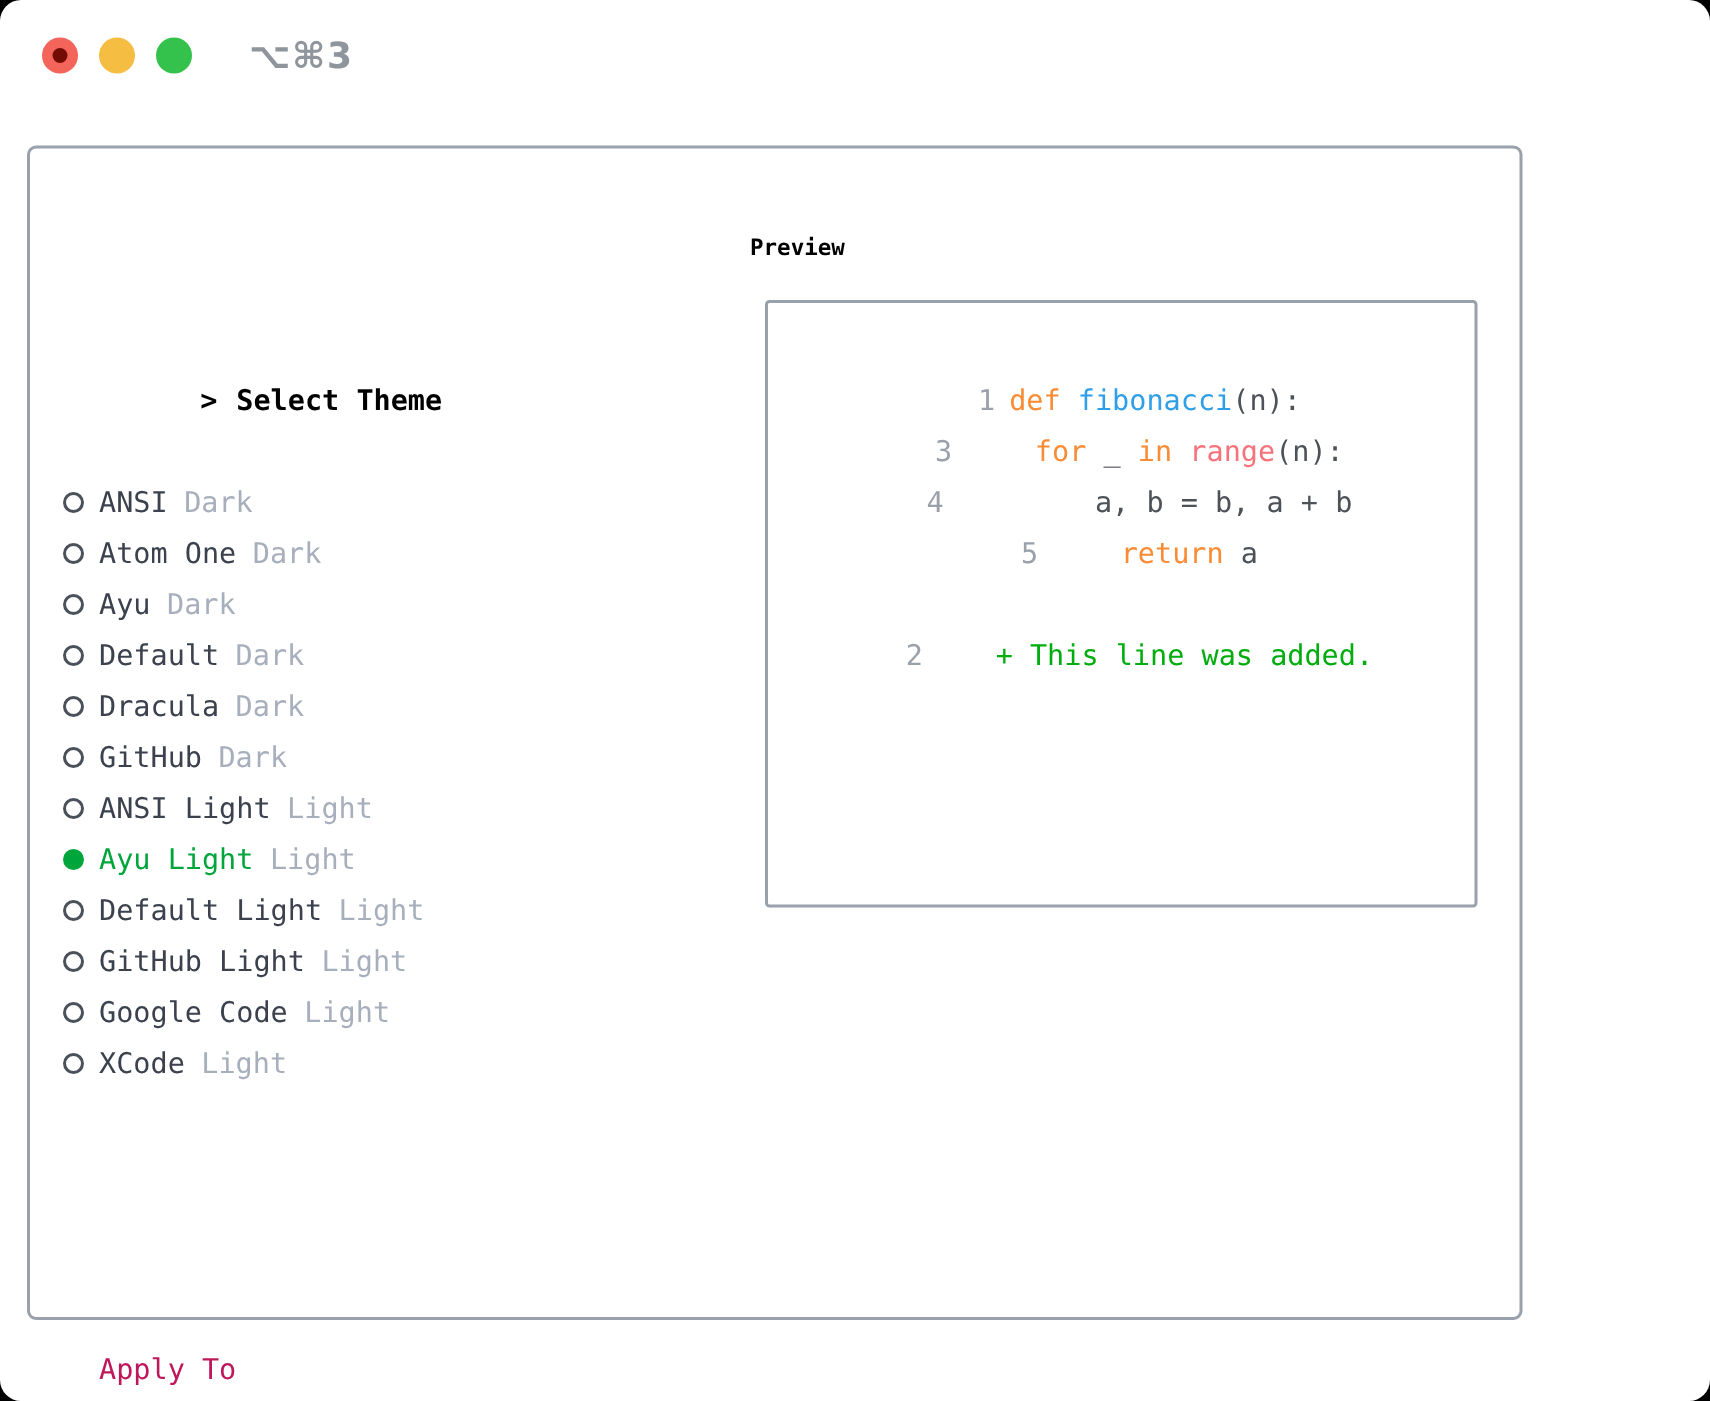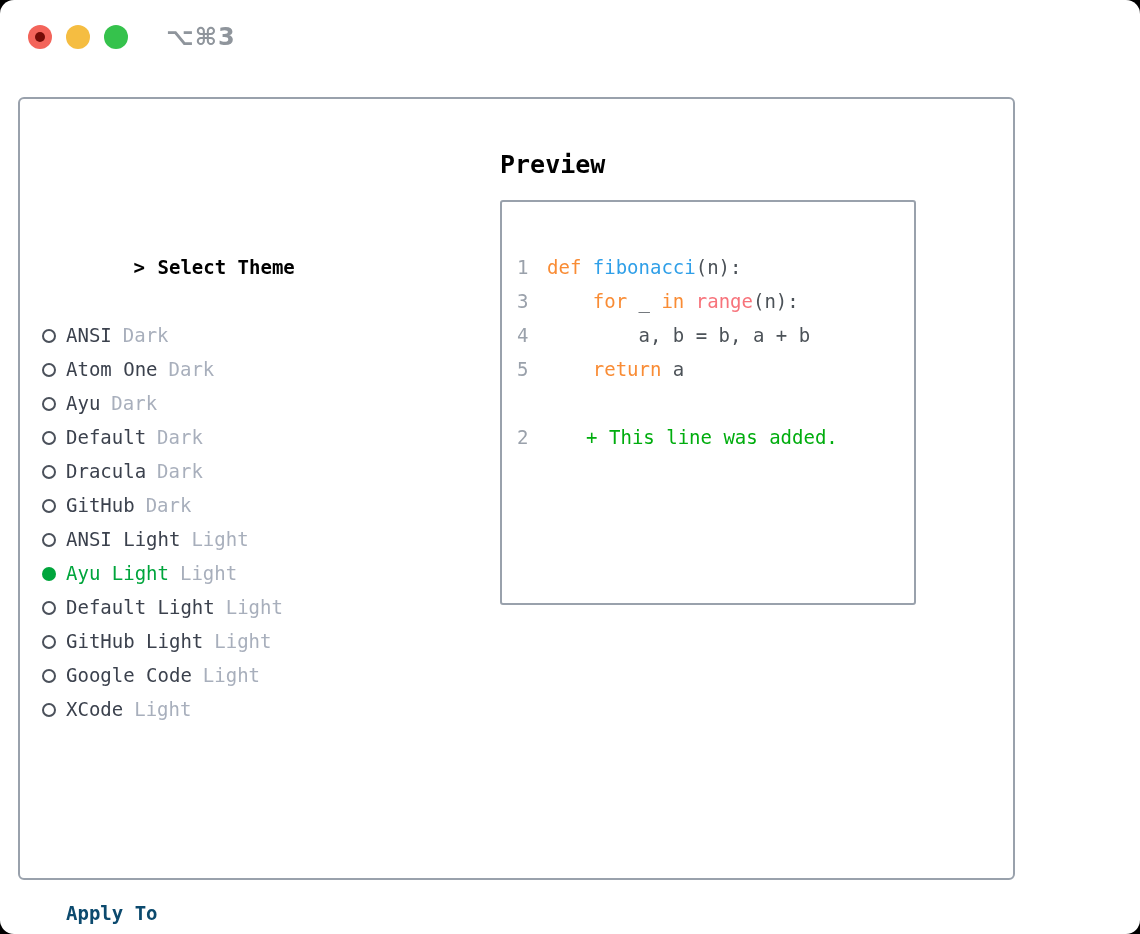--- a/index.html
+++ b/index.html
@@ -32,26 +32,26 @@
   .row{height:34px;}
   .rowmark{display:inline-block;width:24px;}
   .prompt{font-weight:bold;color:#000;}
   .hdr{font-weight:bold;color:#000;}
   .radio{display:inline-block;width:14px;height:14px;border-radius:50%;
          border:2px solid #4b515b;vertical-align:-1px;}
   .radio.sel{border:none;background:var(--accent-green);}
   .iname{color:var(--item-fg);}
   .iname.sel{color:var(--accent-green);}
   .ivariant{color:var(--muted);margin-left:11px;}
-  .applyhdr{padding-left:24px;font-weight:bold;color:#0c4a6e;}
+  .applyhdr{padding-left:24px;font-weight:normal;color:#be185d;}
 
   .rightcol{position:absolute;left:480px;top:49px;}
-  .ptitle{font-size:25px;line-height:34px;font-weight:bold;color:#000;}
-  .pbox{margin-top:18px;width:416px;height:405px;border:2px solid var(--border);
-        border-radius:3px;padding:48px 0 0 15px;background:#fff;}
+  .ptitle{font-size:15px;line-height:34px;font-weight:bold;color:#000;}
+  .pbox{margin-left:10px;margin-top:18px;width:475px;height:405px;border:2px solid var(--border);
+        border-radius:3px;padding:48px 0 0 15px;background:#fff;text-align:center;}
   .line{height:34px;line-height:34px;font-size:19px;white-space:pre;color:var(--code-fg);}
   .gutter{display:inline-block;width:30px;color:var(--gutter);}
   .t-kw{color:var(--kw);} .t-fn{color:var(--fn);} .t-call{color:var(--call);}
   .t-num{color:var(--num);} .t-fg{color:var(--code-fg);}
   .dspacer{display:inline-block;width:39px;}
   .dmarker{display:inline-block;width:12px;}
   .dtext{padding-left:11px;}
   .d-context{color:var(--gutter);} .d-deleted{color:var(--deleted-red);} .d-added{color:var(--added-green);}
 </style>
 </head>

